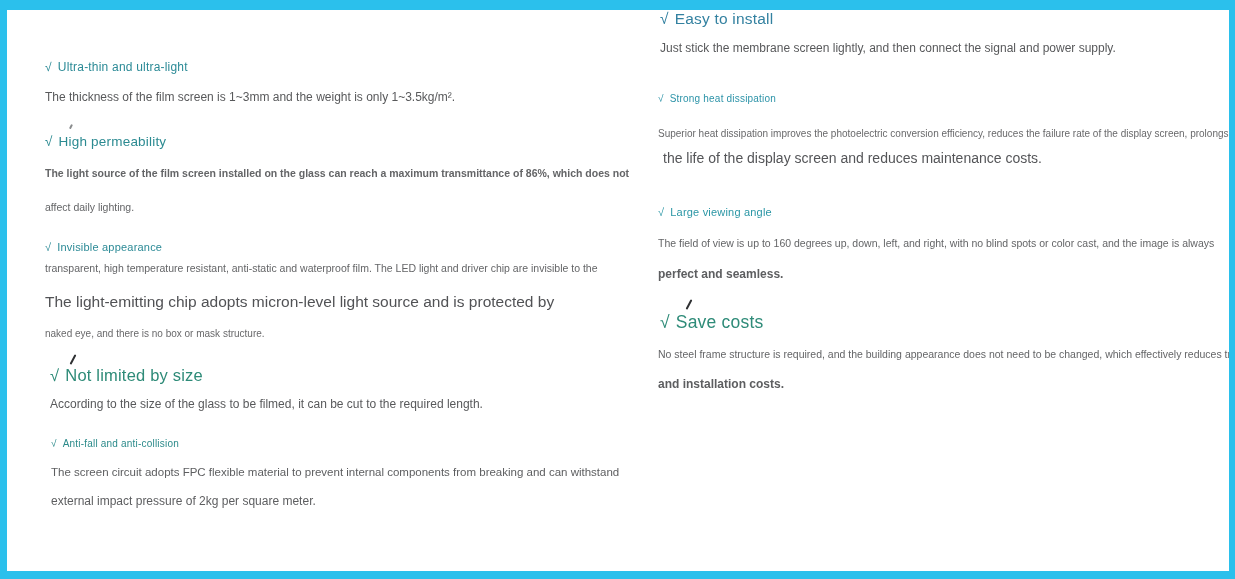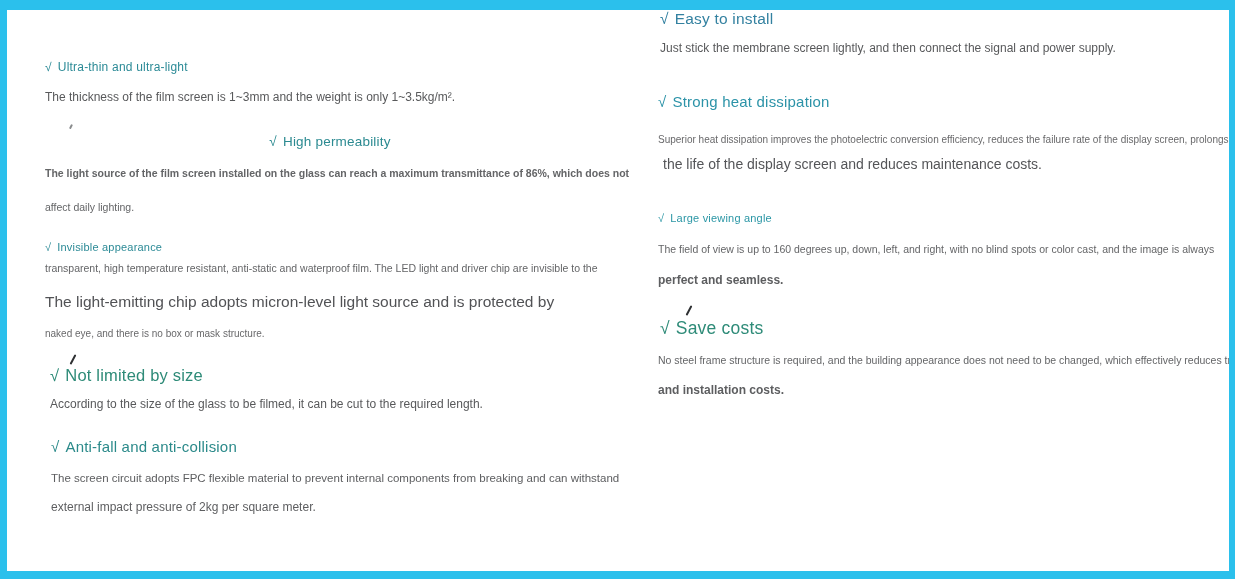--- a/index.html
+++ b/index.html
@@ -36,21 +36,21 @@
   .line {
     white-space: nowrap;
     color: #5d5e60;
   }
 
   
   .t-12  { font-size: 12px; }
   .t-13  { font-size: 13.5px; }
   .t-11  { font-size: 11px; }
   .t-16  { font-size: 16.5px; }
-  .t-115 { font-size: 15px; }
+  .t-115 { font-size: 10px; }
   .t-19  { font-size: 19.5px; }
   .t-155 { font-size: 15.5px; }
   .t-175 { font-size: 17.5px; }
 
   
   .b-10  { font-size: 10px;   color: #69696b; }
   .b-105 { font-size: 10.5px; color: #646567; }
   .b-115 { font-size: 11.5px; color: #5d5e60; }
   .b-12  { font-size: 12px;   color: #5d5e60; }
   .b-125 { font-size: 12px; color: #58595b; }
@@ -78,21 +78,21 @@
 
       <div class="section" style="margin-top:50px;">
         <div class="title t-12" style="color: rgb(43, 138, 150);">
           <span class="check">√</span><span>Ultra-thin and ultra-light</span>
         </div>
         <p class="line b-125" style="margin-top:16px;">The thickness of the film screen is 1~3mm and the weight is only 1~3.5kg/m².</p>
       </div>
 
       <div class="section" style="margin-top:30px;">
         <span class="stroke-mark stroke-sm" style="left:25px; top:-10px;"></span>
-        <div class="title t-13" style="color: rgb(43, 138, 145); text-align: center;">
+        <div class="title t-13" style="color: rgb(43, 138, 145);">
           <span class="check">√</span><span>High permeability</span>
         </div>
         <p class="line b-105" style="margin-top:18px;font-weight:bold;">The light source of the film screen installed on the glass can reach a maximum transmittance of 86%, which does not</p>
         <p class="line b-105" style="margin-top:22px;">affect daily lighting.</p>
       </div>
 
       <div class="section" style="margin-top:28px;">
         <div class="title t-11" style="color: rgb(43, 138, 150);">
           <span class="check">√</span><span>Invisible appearance</span>
         </div>

